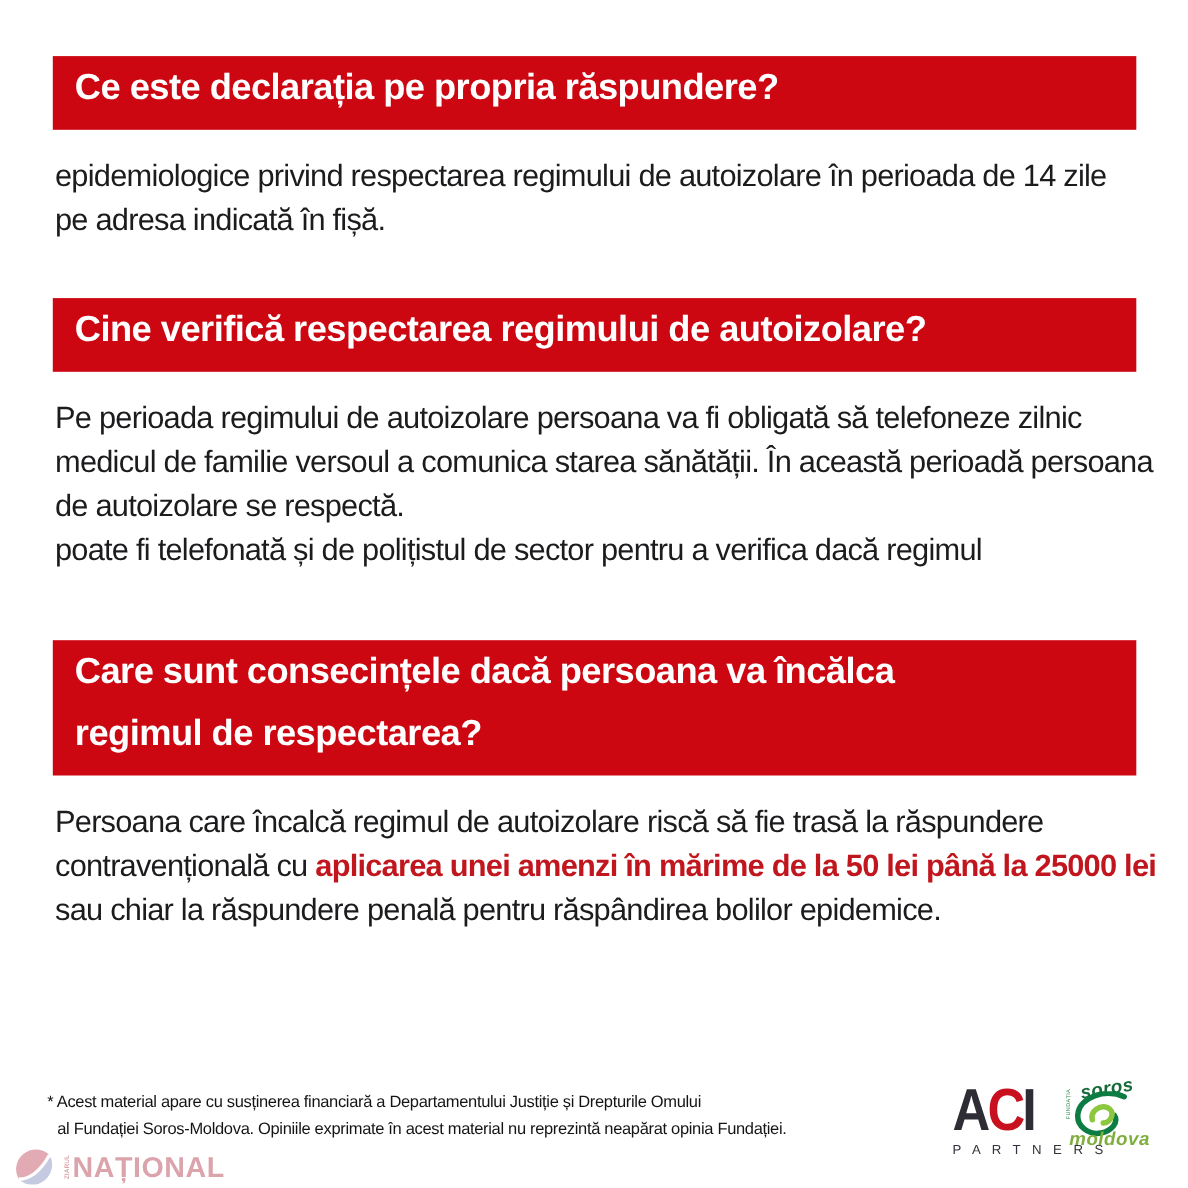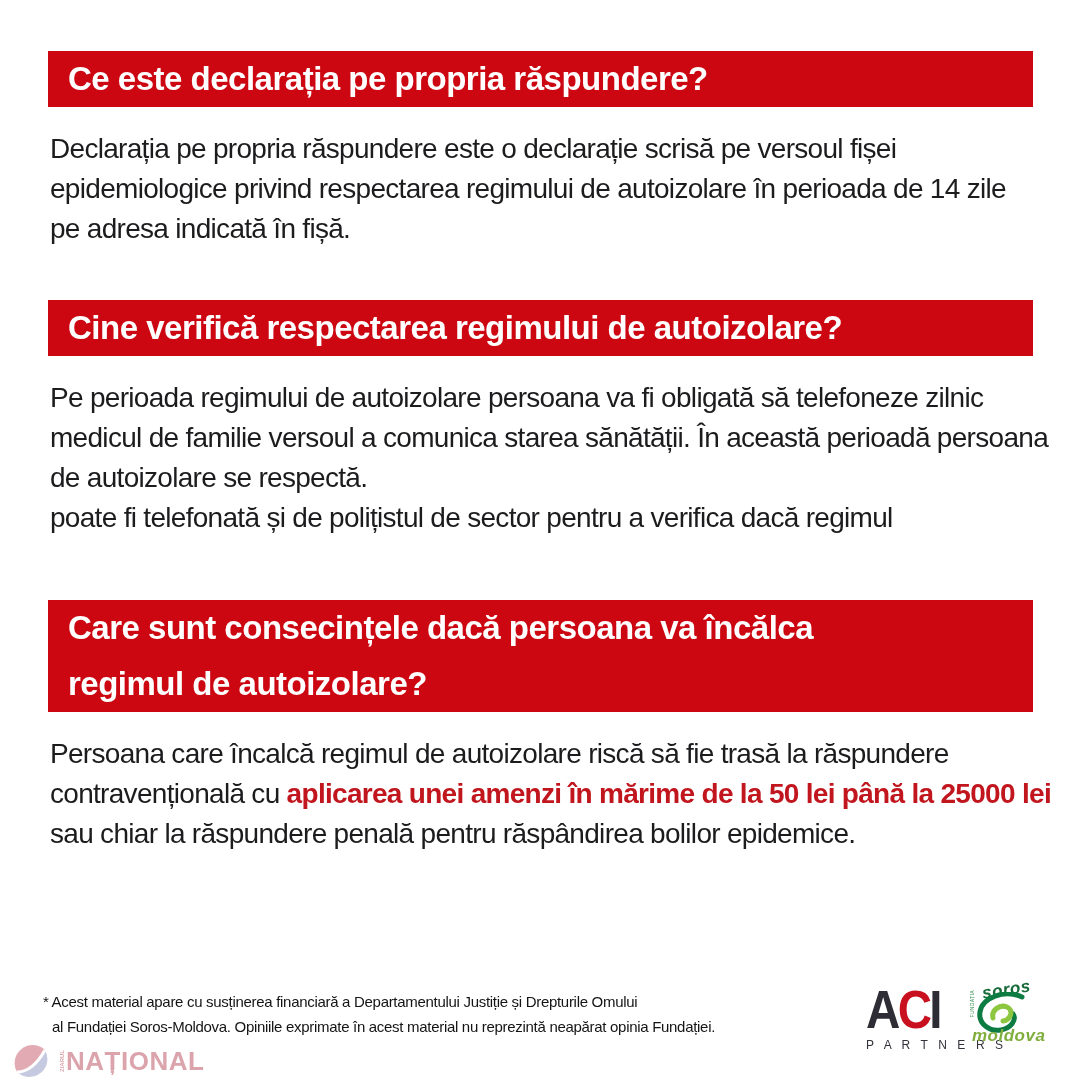--- a/index.html
+++ b/index.html
@@ -13,21 +13,21 @@
   .content{position:absolute;left:48px;top:51px;width:985px;}
   section{display:block;}
   .bar{
     margin:0;
     background:#cc0712;
     color:#ffffff;
     font-size:33px;
     font-weight:700;
     line-height:56px;
     letter-spacing:-0.5px;
-    padding:0 10px 0 20px;
+    padding:0 10px 11px 20px;
   }
   .bar-line{white-space:nowrap;}
   section:nth-child(2) .bar{margin-top:51px;}
   section:nth-child(3) .bar{margin-top:62px;}
   .para{
     margin:22px 0 0 2px;
     font-size:28px;
     line-height:40px;
     color:#1c1c1e;
     letter-spacing:-0.7px;
@@ -86,40 +86,39 @@
 <body>
 
 <div class="canvas">
 
   <main class="content" id="sections">
       <section>
         <h2 class="bar">
           <div class="bar-line">Ce este declarația pe propria răspundere?</div>
         </h2>
         <div class="para">
-          <div class="line"><span class="seg">Declarația pe propria răspundere este o declarație scrisă pe versoul fișei</span></div>
           <div class="line"><span class="seg">epidemiologice privind respectarea regimului de autoizolare în perioada de 14 zile</span></div>
           <div class="line"><span class="seg">pe adresa indicată în fișă.</span></div>
         </div>
       </section>
       <section>
         <h2 class="bar">
           <div class="bar-line">Cine verifică respectarea regimului de autoizolare?</div>
         </h2>
         <div class="para">
           <div class="line"><span class="seg">Pe perioada regimului de autoizolare persoana va fi obligată să telefoneze zilnic</span></div>
           <div class="line"><span class="seg">medicul de familie versoul a comunica starea sănătății. În această perioadă persoana</span></div>
           <div class="line"><span class="seg">de autoizolare se respectă.</span></div>
           <div class="line"><span class="seg">poate fi telefonată și de polițistul de sector pentru a verifica dacă regimul</span></div>
         </div>
       </section>
       <section>
         <h2 class="bar">
           <div class="bar-line">Care sunt consecințele dacă persoana va încălca</div>
-          <div class="bar-line">regimul de autoizolare?</div>
+          <div class="bar-line">regimul de respectarea?</div>
         </h2>
         <div class="para">
           <div class="line"><span class="seg">Persoana care încalcă regimul de autoizolare riscă să fie trasă la răspundere</span></div>
           <div class="line"><span class="seg">contravențională cu </span><span class="seg hl">aplicarea unei amenzi în mărime de la 50 lei până la 25000 lei</span></div>
           <div class="line"><span class="seg">sau chiar la răspundere penală pentru răspândirea bolilor epidemice.</span></div>
         </div>
       </section>
     </main>
 
   <div class="footnote">

